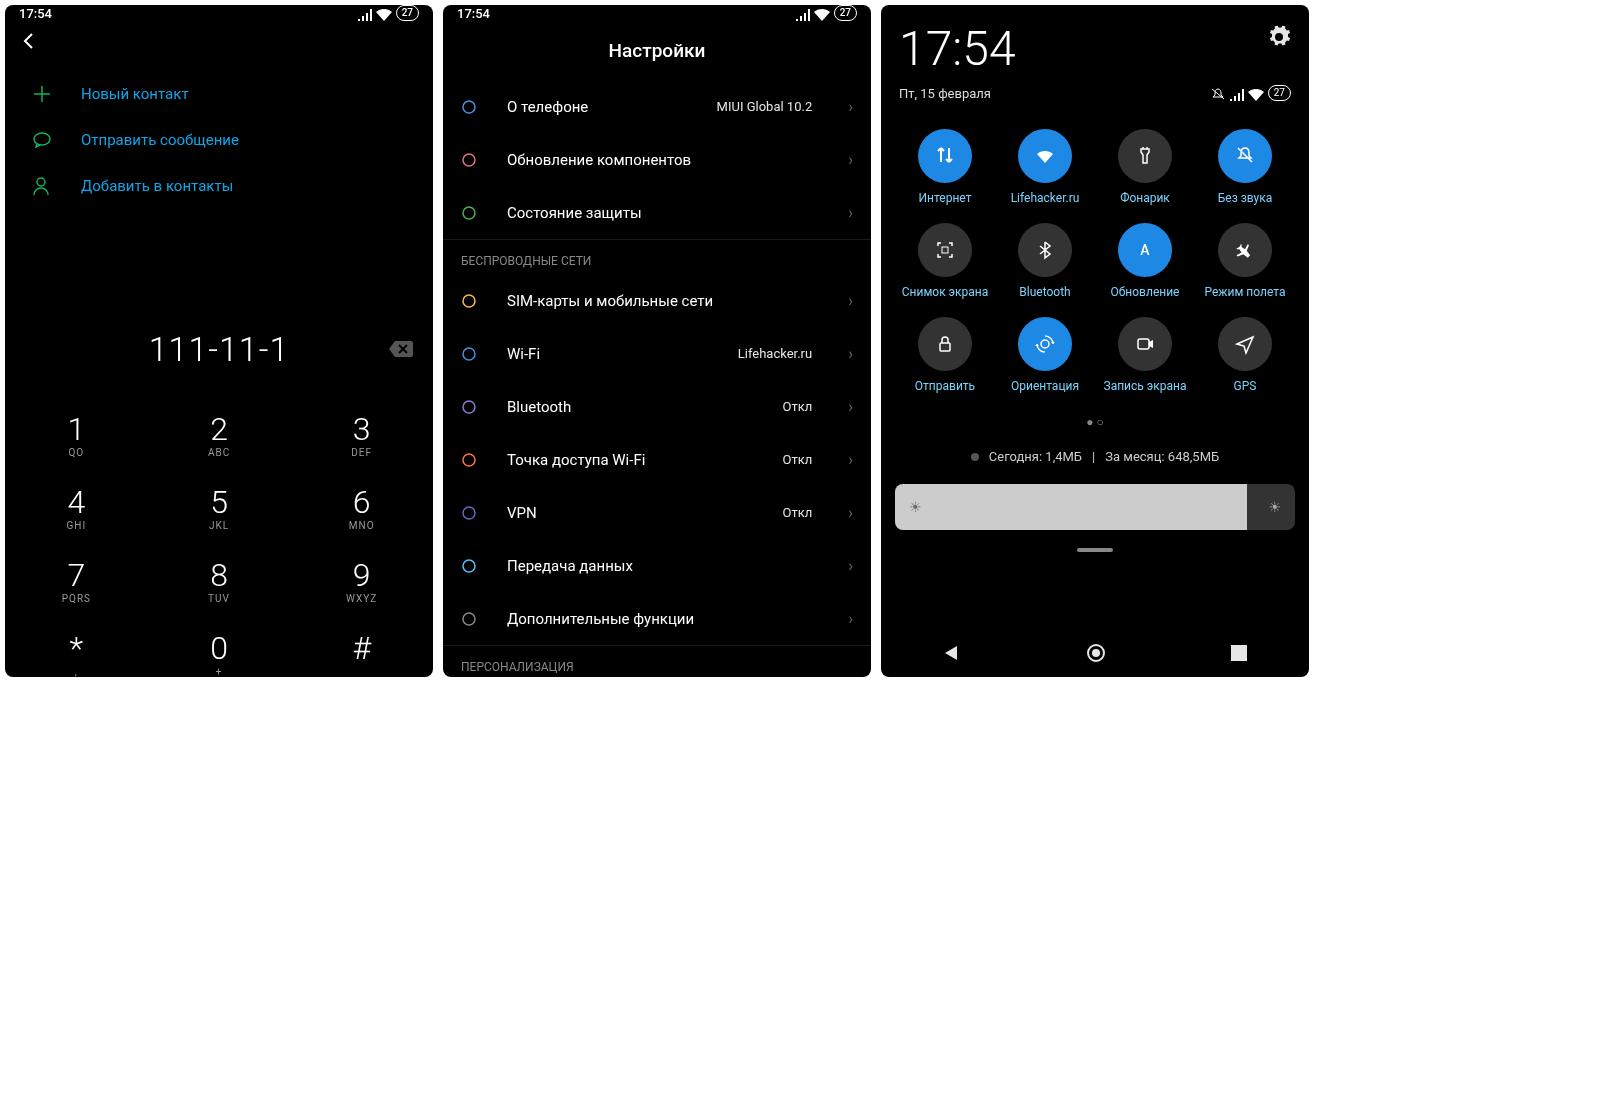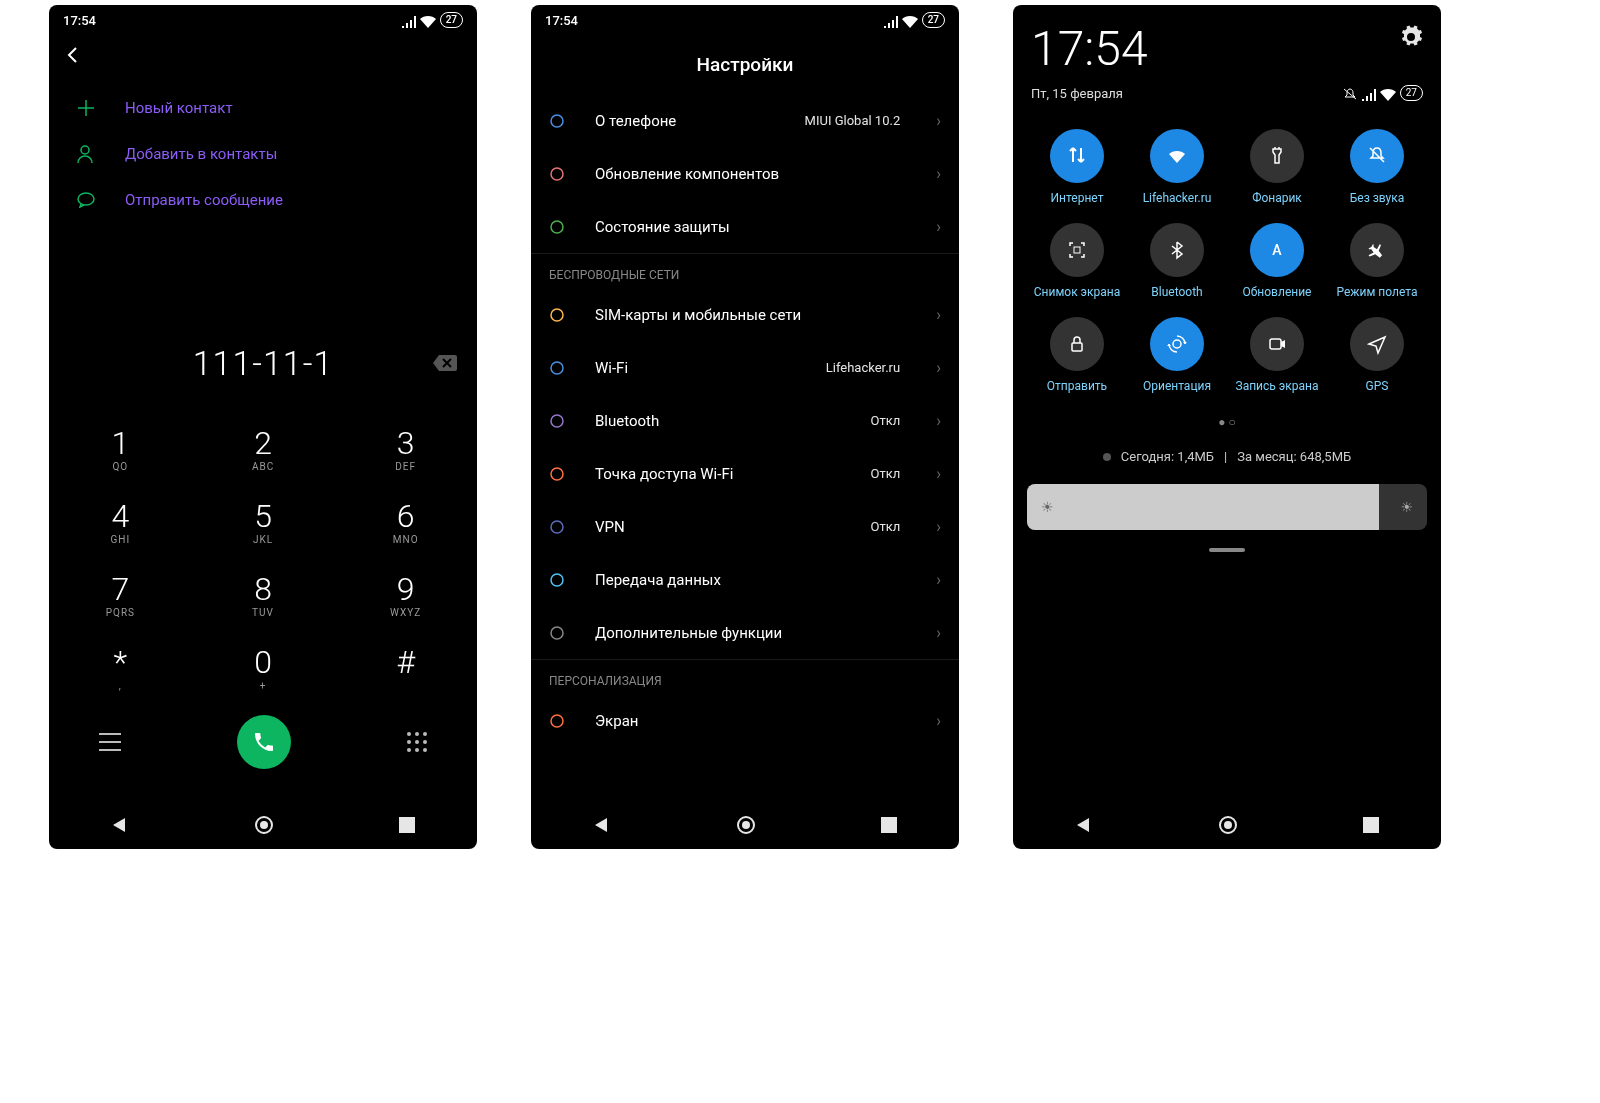--- a/index.html
+++ b/index.html
@@ -1,29 +1,29 @@
 <!DOCTYPE html>
 <html><head>
 <meta charset="utf-8">
 <style>
 * { margin: 0; padding: 0; box-sizing: border-box; }
 body { background: #fff; font-family: -apple-system, Roboto, sans-serif; display: flex; gap: 10px; padding: 5px; }
-.phone { width: 428px; height: 844px; background: #000; border-radius: 8px; overflow: hidden; position: relative; color: #fff; display: flex; flex-direction: column; margin-left: 44px; }
+.phone { width: 428px; height: 672px; background: #000; border-radius: 8px; overflow: hidden; position: relative; color: #fff; display: flex; flex-direction: column; }
 
 
 .status-bar { height: 30px; display: flex; justify-content: space-between; align-items: center; padding: 0 14px; font-size: 13px; font-weight: 500; }
 .status-right { display: flex; align-items: flex-end; gap: 4px; }
 .batt { border: 1px solid #fff; border-radius: 8px; padding: 0 5px; font-size: 10px; line-height: 14px; }
 
 
 .back-btn { padding: 10px 14px; }
 .action-list { padding: 10px 0; }
 .action-item { display: flex; align-items: center; padding: 14px 28px; gap: 28px; }
 .action-icon { width: 20px; text-align: center; }
-.action-label { font-size: 15px; color: #8b5cf6; }
+.action-label { font-size: 15px; color: #0ea5e9; }
 .dialer-number-row { display: flex; align-items: center; justify-content: center; position: relative; margin-top: 110px; margin-bottom: 20px; }
 .dialer-number { font-size: 34px; font-weight: 300; letter-spacing: 1px; }
 .backspace { position: absolute; right: 20px; color: #888; }
 .keypad { margin-top: 10px; }
 .key-row { display: flex; }
 .key { flex: 1; text-align: center; padding: 14px 0; }
 .key-digit { font-size: 32px; font-weight: 300; line-height: 1; }
 .key-letters { font-size: 10px; color: #999; margin-top: 2px; letter-spacing: 1px; }
 .dialer-bottom { display: flex; align-items: center; justify-content: space-between; padding: 10px 50px 20px; }
 .call-btn { width: 54px; height: 54px; border-radius: 50%; background: #0db561; display: flex; align-items: center; justify-content: center; }
@@ -92,35 +92,35 @@
       <div class="action-item">
     <span class="action-icon" style="color:#0db561">
           <svg width="18" height="18" viewBox="0 0 18 18">
             <path stroke="currentColor" stroke-width="1.5" d="M9 1v16M1 9h16"></path>
           </svg>
         </span>
     <span class="action-label">Новый контакт</span>
   </div>
       <div class="action-item">
     <span class="action-icon" style="color:#0db561">
+          <svg width="18" height="16" viewBox="0 0 18 16">
+            <ellipse cx="9" cy="7" rx="8" ry="6" stroke="currentColor" fill="none" stroke-width="1.5"></ellipse>
+            <path stroke="currentColor" fill="none" stroke-width="1.5" d="M4 12l-1 3 4-2"></path>
+          </svg>
+        </span>
+    <span class="action-label">Отправить сообщение</span>
+  </div>
+      <div class="action-item">
+    <span class="action-icon" style="color:#0db561">
           <svg width="16" height="18" viewBox="0 0 16 18">
             <circle cx="8" cy="5" r="4" stroke="currentColor" fill="none" stroke-width="1.5"></circle>
             <path stroke="currentColor" fill="none" stroke-width="1.5" d="M1 18c0-4 3-7 7-7s7 3 7 7"></path>
           </svg>
         </span>
     <span class="action-label">Добавить в контакты</span>
-  </div>
-      <div class="action-item">
-    <span class="action-icon" style="color:#0db561">
-          <svg width="18" height="16" viewBox="0 0 18 16">
-            <ellipse cx="9" cy="7" rx="8" ry="6" stroke="currentColor" fill="none" stroke-width="1.5"></ellipse>
-            <path stroke="currentColor" fill="none" stroke-width="1.5" d="M4 12l-1 3 4-2"></path>
-          </svg>
-        </span>
-    <span class="action-label">Отправить сообщение</span>
   </div>
     </div>
 
   <div class="dialer-number-row">
     <div class="dialer-number">111-11-1</div>
     <div class="backspace">
       <svg width="26" height="20" viewBox="0 0 26 20">
           <path fill="#555" d="M8 2h16a2 2 0 012 2v12a2 2 0 01-2 2H8l-6-8z"></path>
           <path stroke="#000" stroke-width="2" d="M12 6l8 8m0-8l-8 8"></path>
         </svg>

